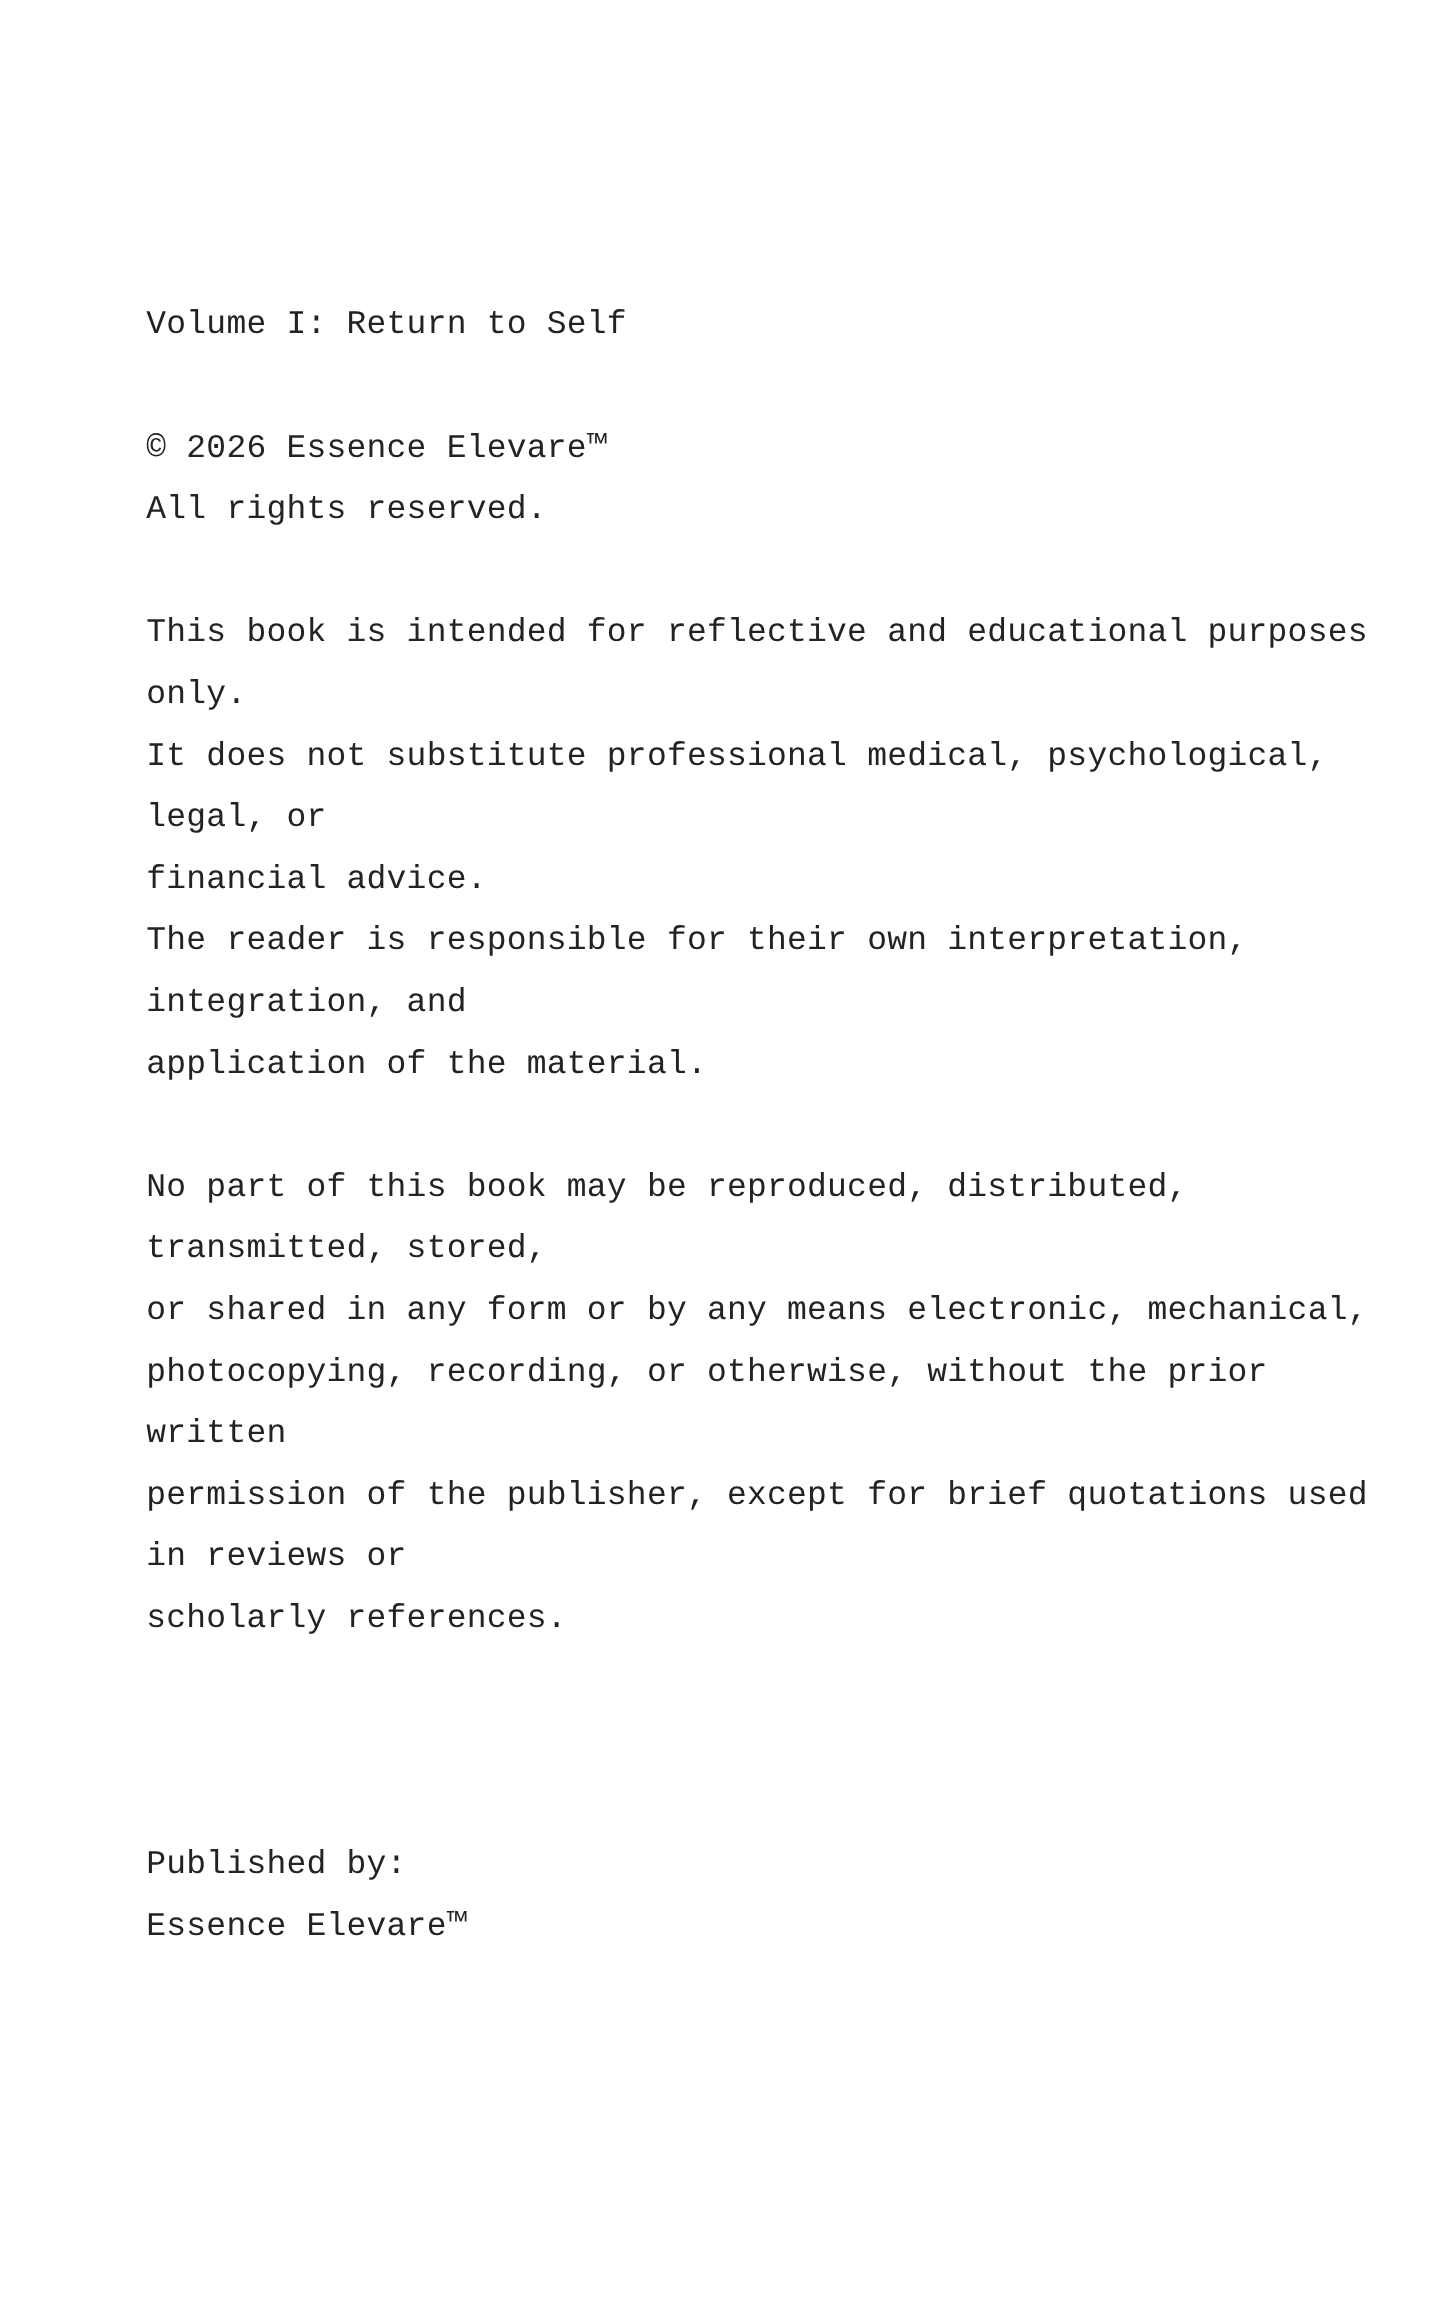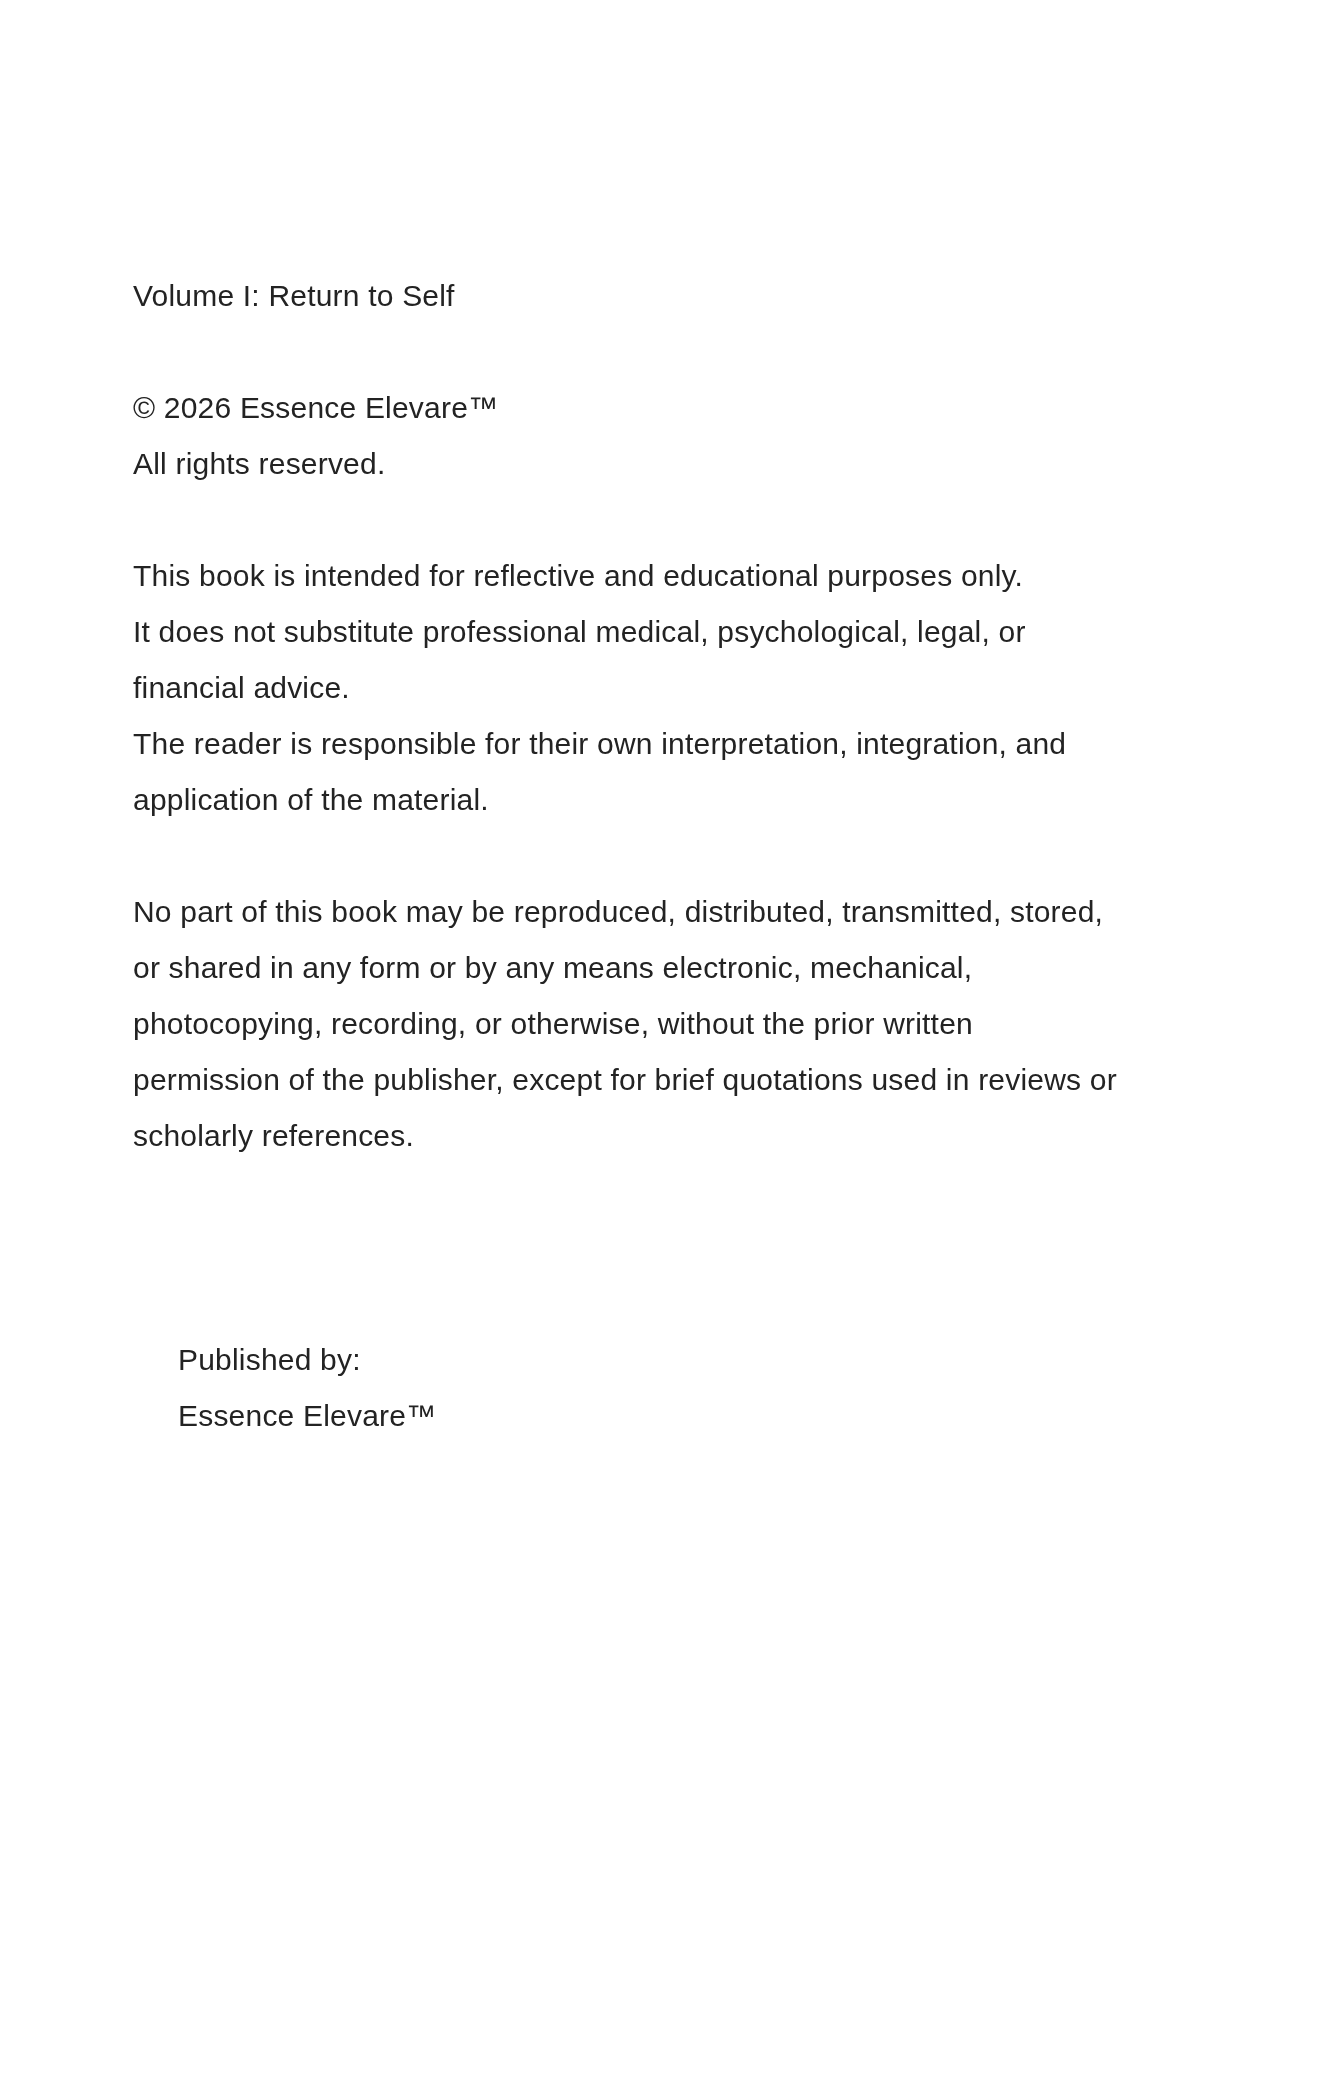--- a/index.html
+++ b/index.html
@@ -20,27 +20,27 @@
     width: 1130px;
     color: #232323;
     font-size: 30px;
     line-height: 56px;
     font-weight: 300;
     letter-spacing: 0.2px;
   }
   .page p {
     margin: 0;
     white-space: pre-line;
+    font-family: Liberation Mono, monospace;
   }
   .page p + p {
     margin-top: 56px;
   }
   .page p.big-gap {
     margin-top: 168px;
-    margin-left: 45px;
   }
 </style>
 </head>
 <body>
 
 <div class="page">
   <p>Volume I: Return to Self</p>
 
   <p>© 2026 Essence Elevare™
 All rights reserved.</p>

